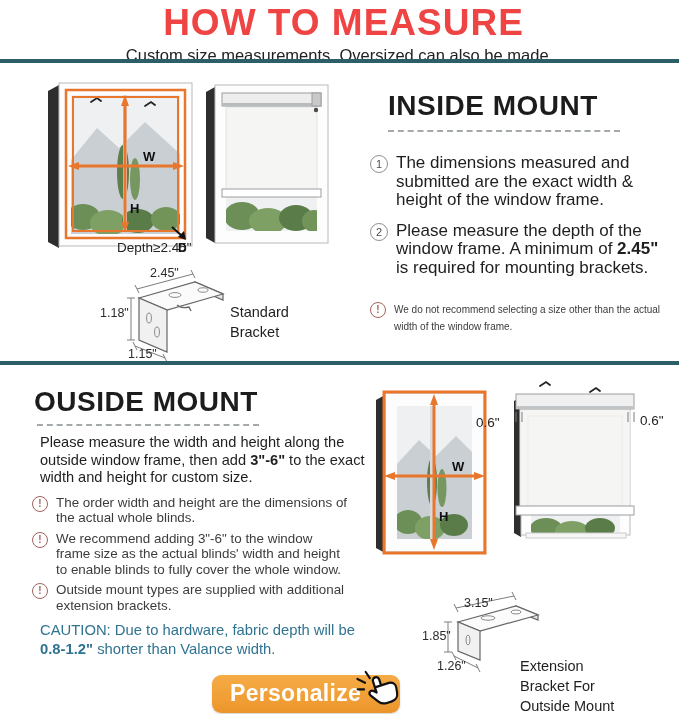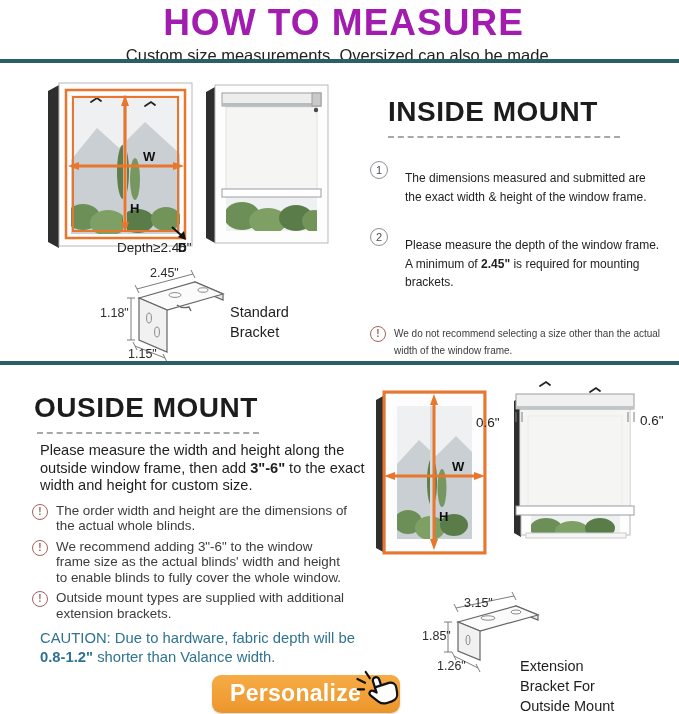--- a/index.html
+++ b/index.html
@@ -1,34 +1,34 @@
 <!DOCTYPE html>
 <html><head>
 <meta charset="utf-8">
 <style>
   html,body{margin:0;padding:0;background:#fff;}
   .page{position:relative;width:679px;height:714px;background:#fff;overflow:hidden;
         font-family:"Liberation Sans",sans-serif;color:#222;}
 
   
   .hdr{position:absolute;top:0;left:0;width:679px;text-align:center;}
-  .hdr h1{margin:2px 0 0 0;font-size:37px;font-weight:700;color:#a21caf;letter-spacing:1px;padding-left:8px;}
+  .hdr h1{margin:2px 0 0 0;font-size:37px;font-weight:700;color:#ef4444;letter-spacing:1px;padding-left:8px;}
   .hdr p{margin:2px 0 0 0;font-size:16.5px;color:#222;}
   .divider{position:absolute;left:0;width:679px;height:4px;background:#2b5e66;}
 
   
-  h2.sec{margin:8px;font-size:28px;font-weight:700;color:#1c1c1c;letter-spacing:.5px;}
+  h2.sec{margin:2px;font-size:28px;font-weight:700;color:#1c1c1c;letter-spacing:.5px;}
   .dashline{height:0;border-top:2px dashed #a4a9ac;}
 
   
   .col-inside{position:absolute;left:370px;top:88px;width:302px;}
   .col-inside h2{margin-left:18px;}
   .col-inside .dashline{width:232px;margin:8px 0 22px 18px;}
   .item{display:flex;gap:8px;margin-top:12px;}
-  .item p{margin:9px;font-size:12px;line-height:18.5px;color:#1e1e1e;}
+  .item p{margin:0;font-size:17px;line-height:18.5px;color:#1e1e1e;}
   .numcircle{flex:0 0 auto;width:16px;height:16px;border:1.2px solid #8b9094;border-radius:50%;
              color:#4a4e52;font-size:11px;line-height:16px;text-align:center;margin-top:1px;}
   .note{display:flex;gap:8px;margin-top:24px;}
   .note p{margin:0;font-size:10px;line-height:17px;color:#3c3c3c;}
   .noteicon{flex:0 0 auto;width:14px;height:14px;border:1.4px solid #a2635c;border-radius:50%;
             color:#a2635c;font-size:10px;font-weight:700;line-height:14px;text-align:center;margin-top:1px;}
 
   
   .col-outside{position:absolute;left:30px;top:384px;width:340px;}
   .col-outside h2{margin-left:4px;}

